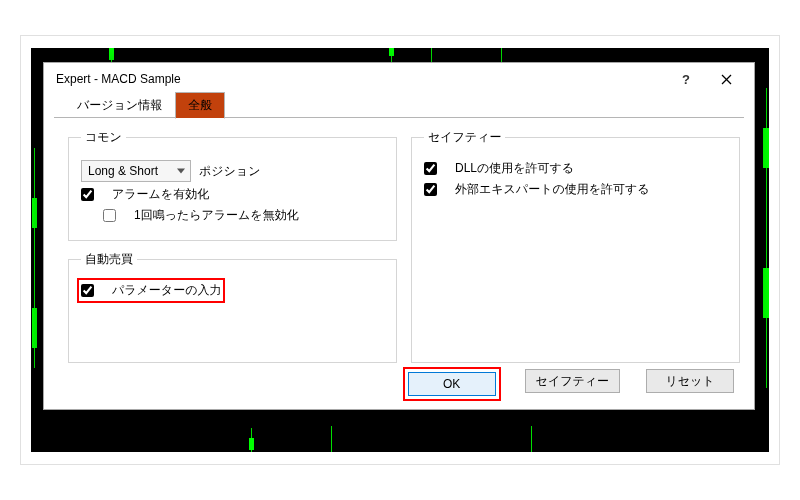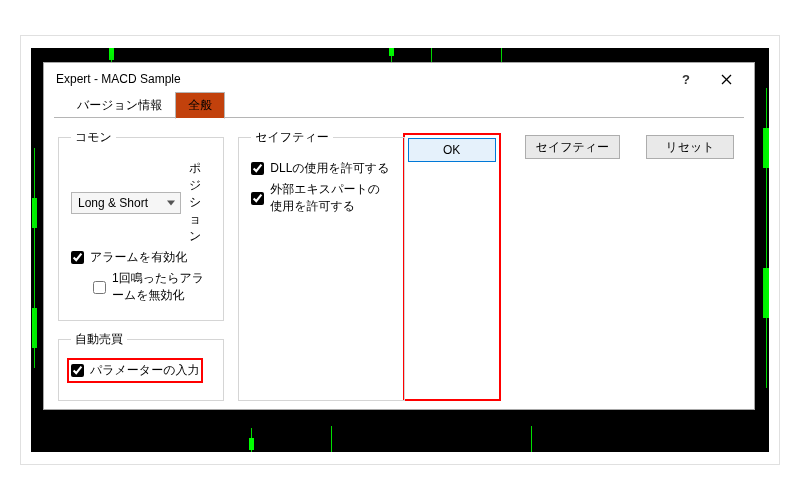--- a/index.html
+++ b/index.html
@@ -94,23 +94,23 @@
   }
   .tab.active {
     background: #c2410c;
     border-color: #b5b5b5;
     border-bottom: 1px solid #fff;
     margin-bottom: -1px;
   }
 
   .client {
     flex: 1;
-    padding: 10px 14px 8px 14px;
-    display: flex;
-    flex-direction: row;
+    padding: 10px 14px 8px 24px;
+    display: flex;
+    flex-direction: column;
   }
   .columns {
     flex: 1;
     display: flex;
     gap: 14px;
   }
   .col { flex: 1; display: flex; flex-direction: column; gap: 10px; }
 
   fieldset.groupbox {
     border: 1px solid #d5d5d5;
@@ -143,21 +143,21 @@
     position: absolute;
     right: 6px; top: 50%;
     width: 0; height: 0;
     border-left: 4px solid transparent;
     border-right: 4px solid transparent;
     border-top: 5px solid #555;
     transform: translateY(-50%);
     pointer-events: none;
   }
 
-  label.chk { display: flex; align-items: center; gap: 6px; cursor: default; }
+  label.chk { display: flex; align-items: center; gap: 18px; cursor: default; }
   input[type=checkbox] {
     width: 13px; height: 13px; margin: 0;
     accent-color: #000;
   }
 
   .button-row {
     display: flex;
     justify-content: flex-end;
     gap: 26px;
     padding: 6px 6px 2px 0;

